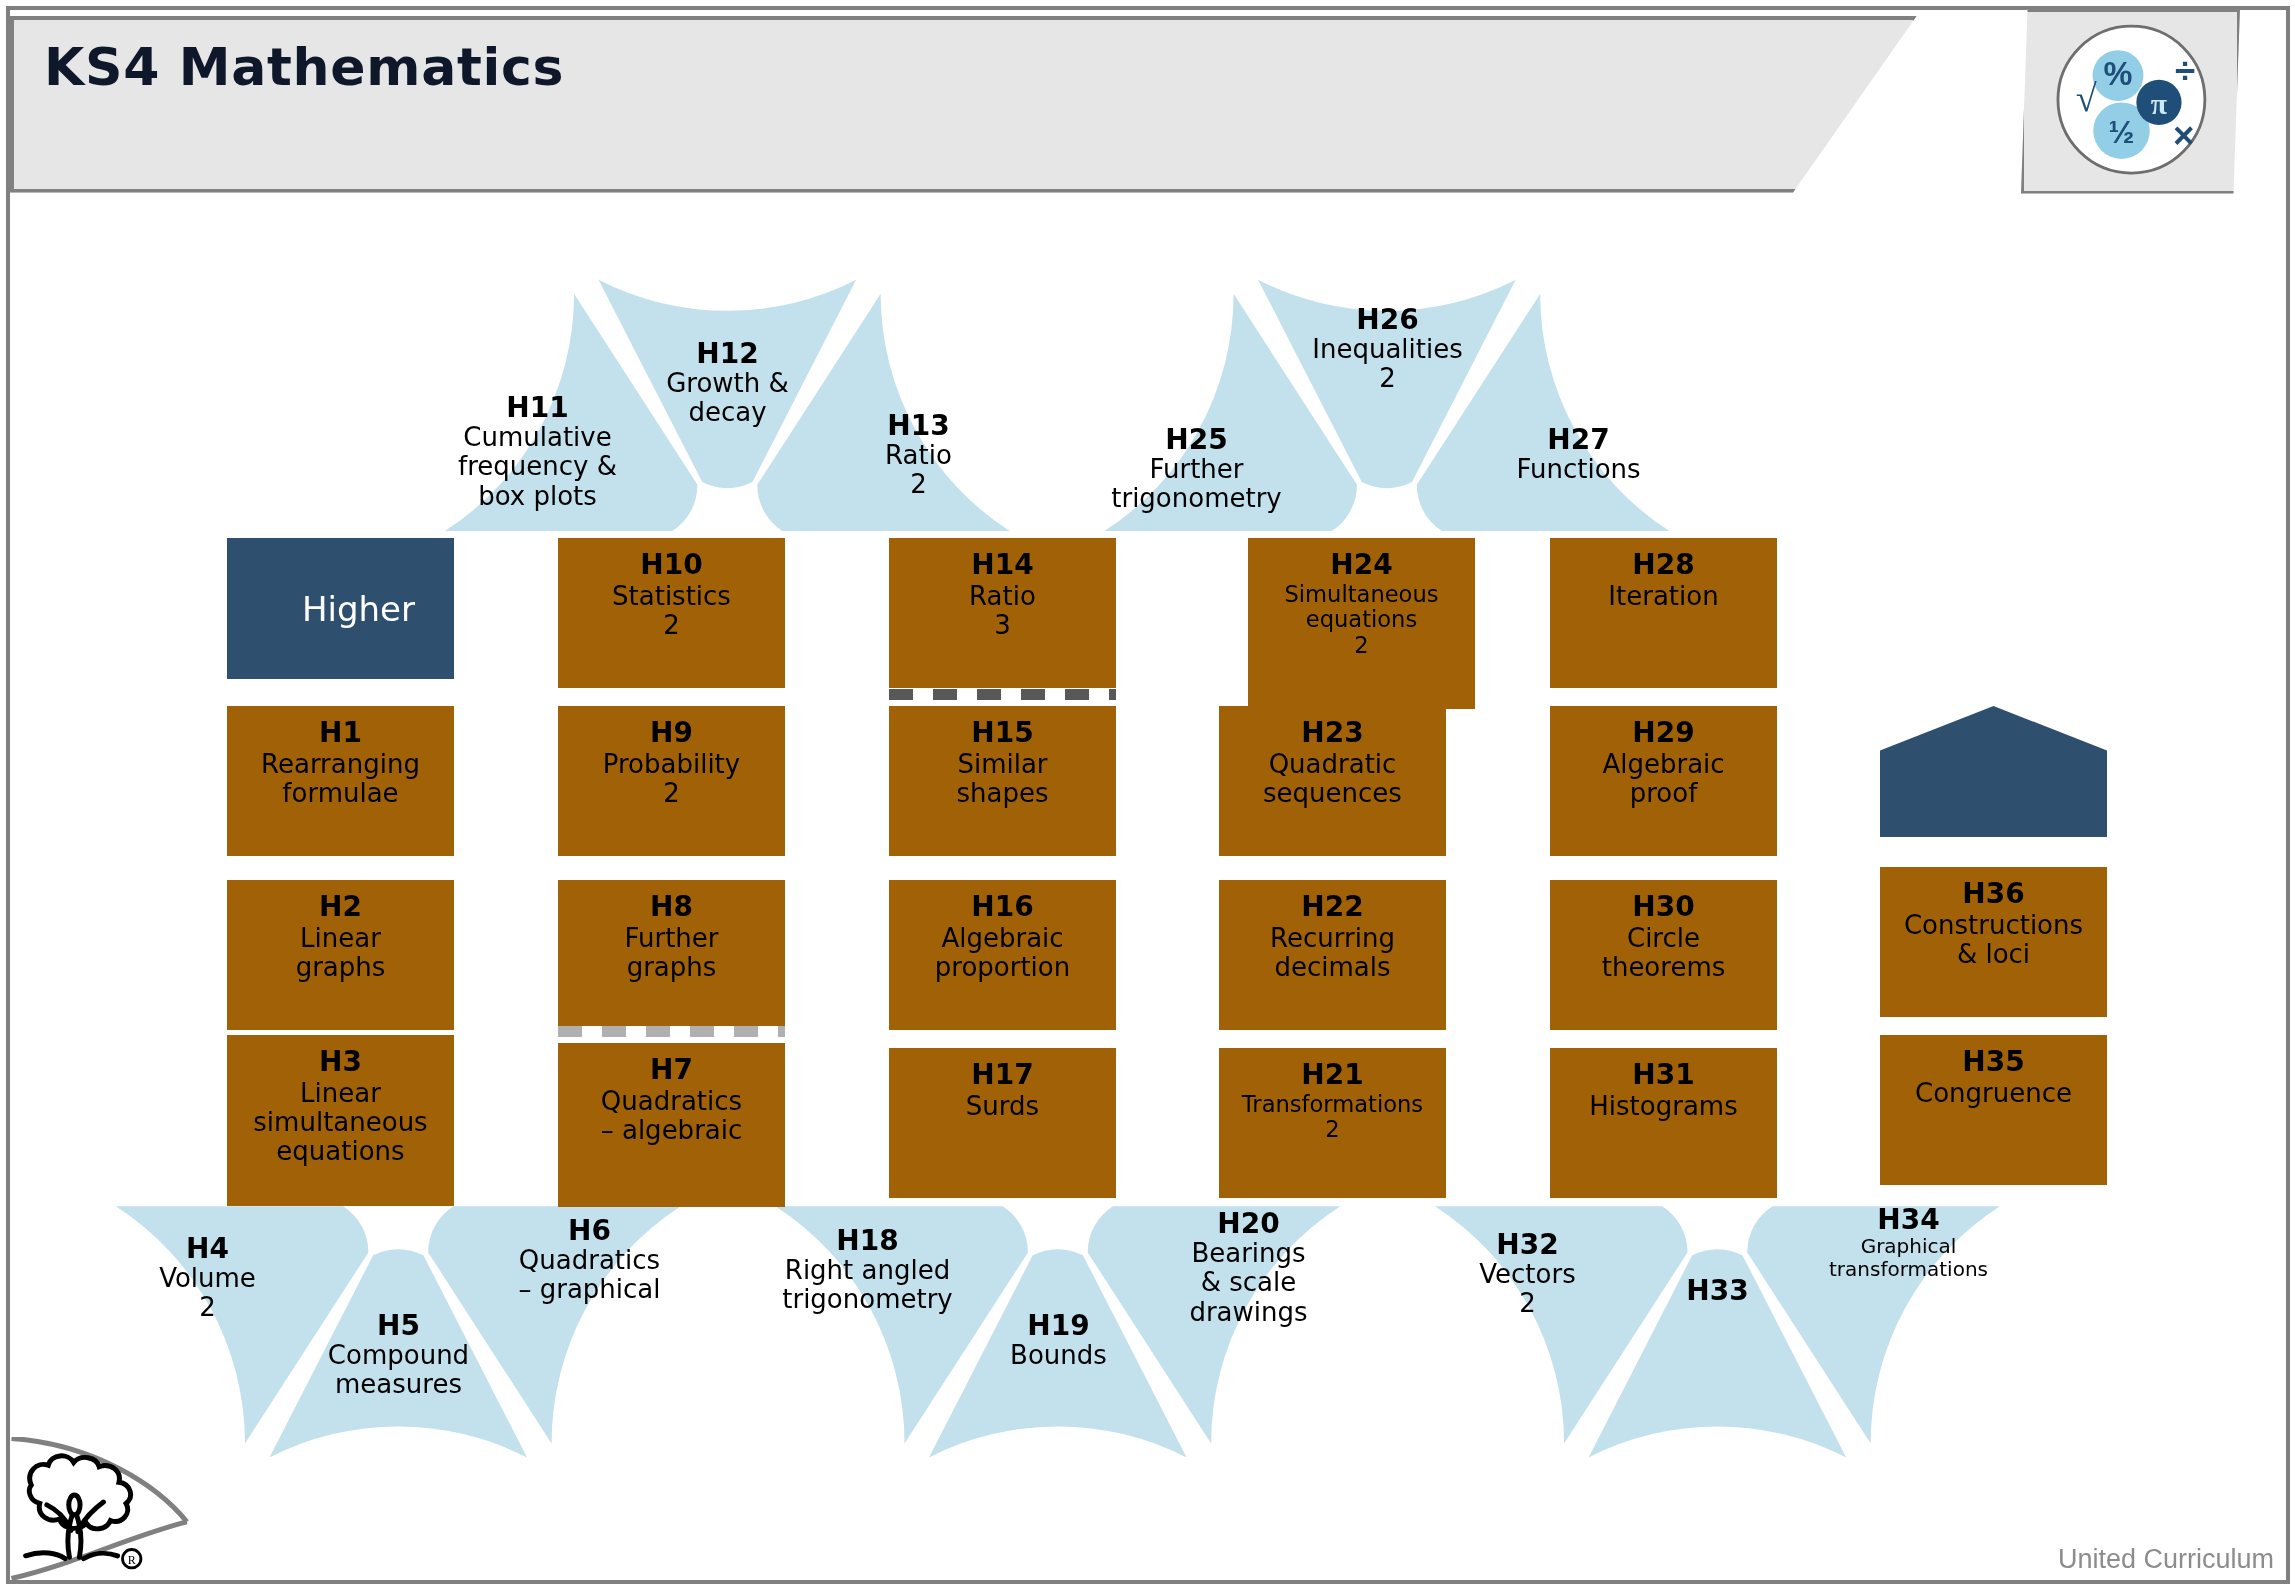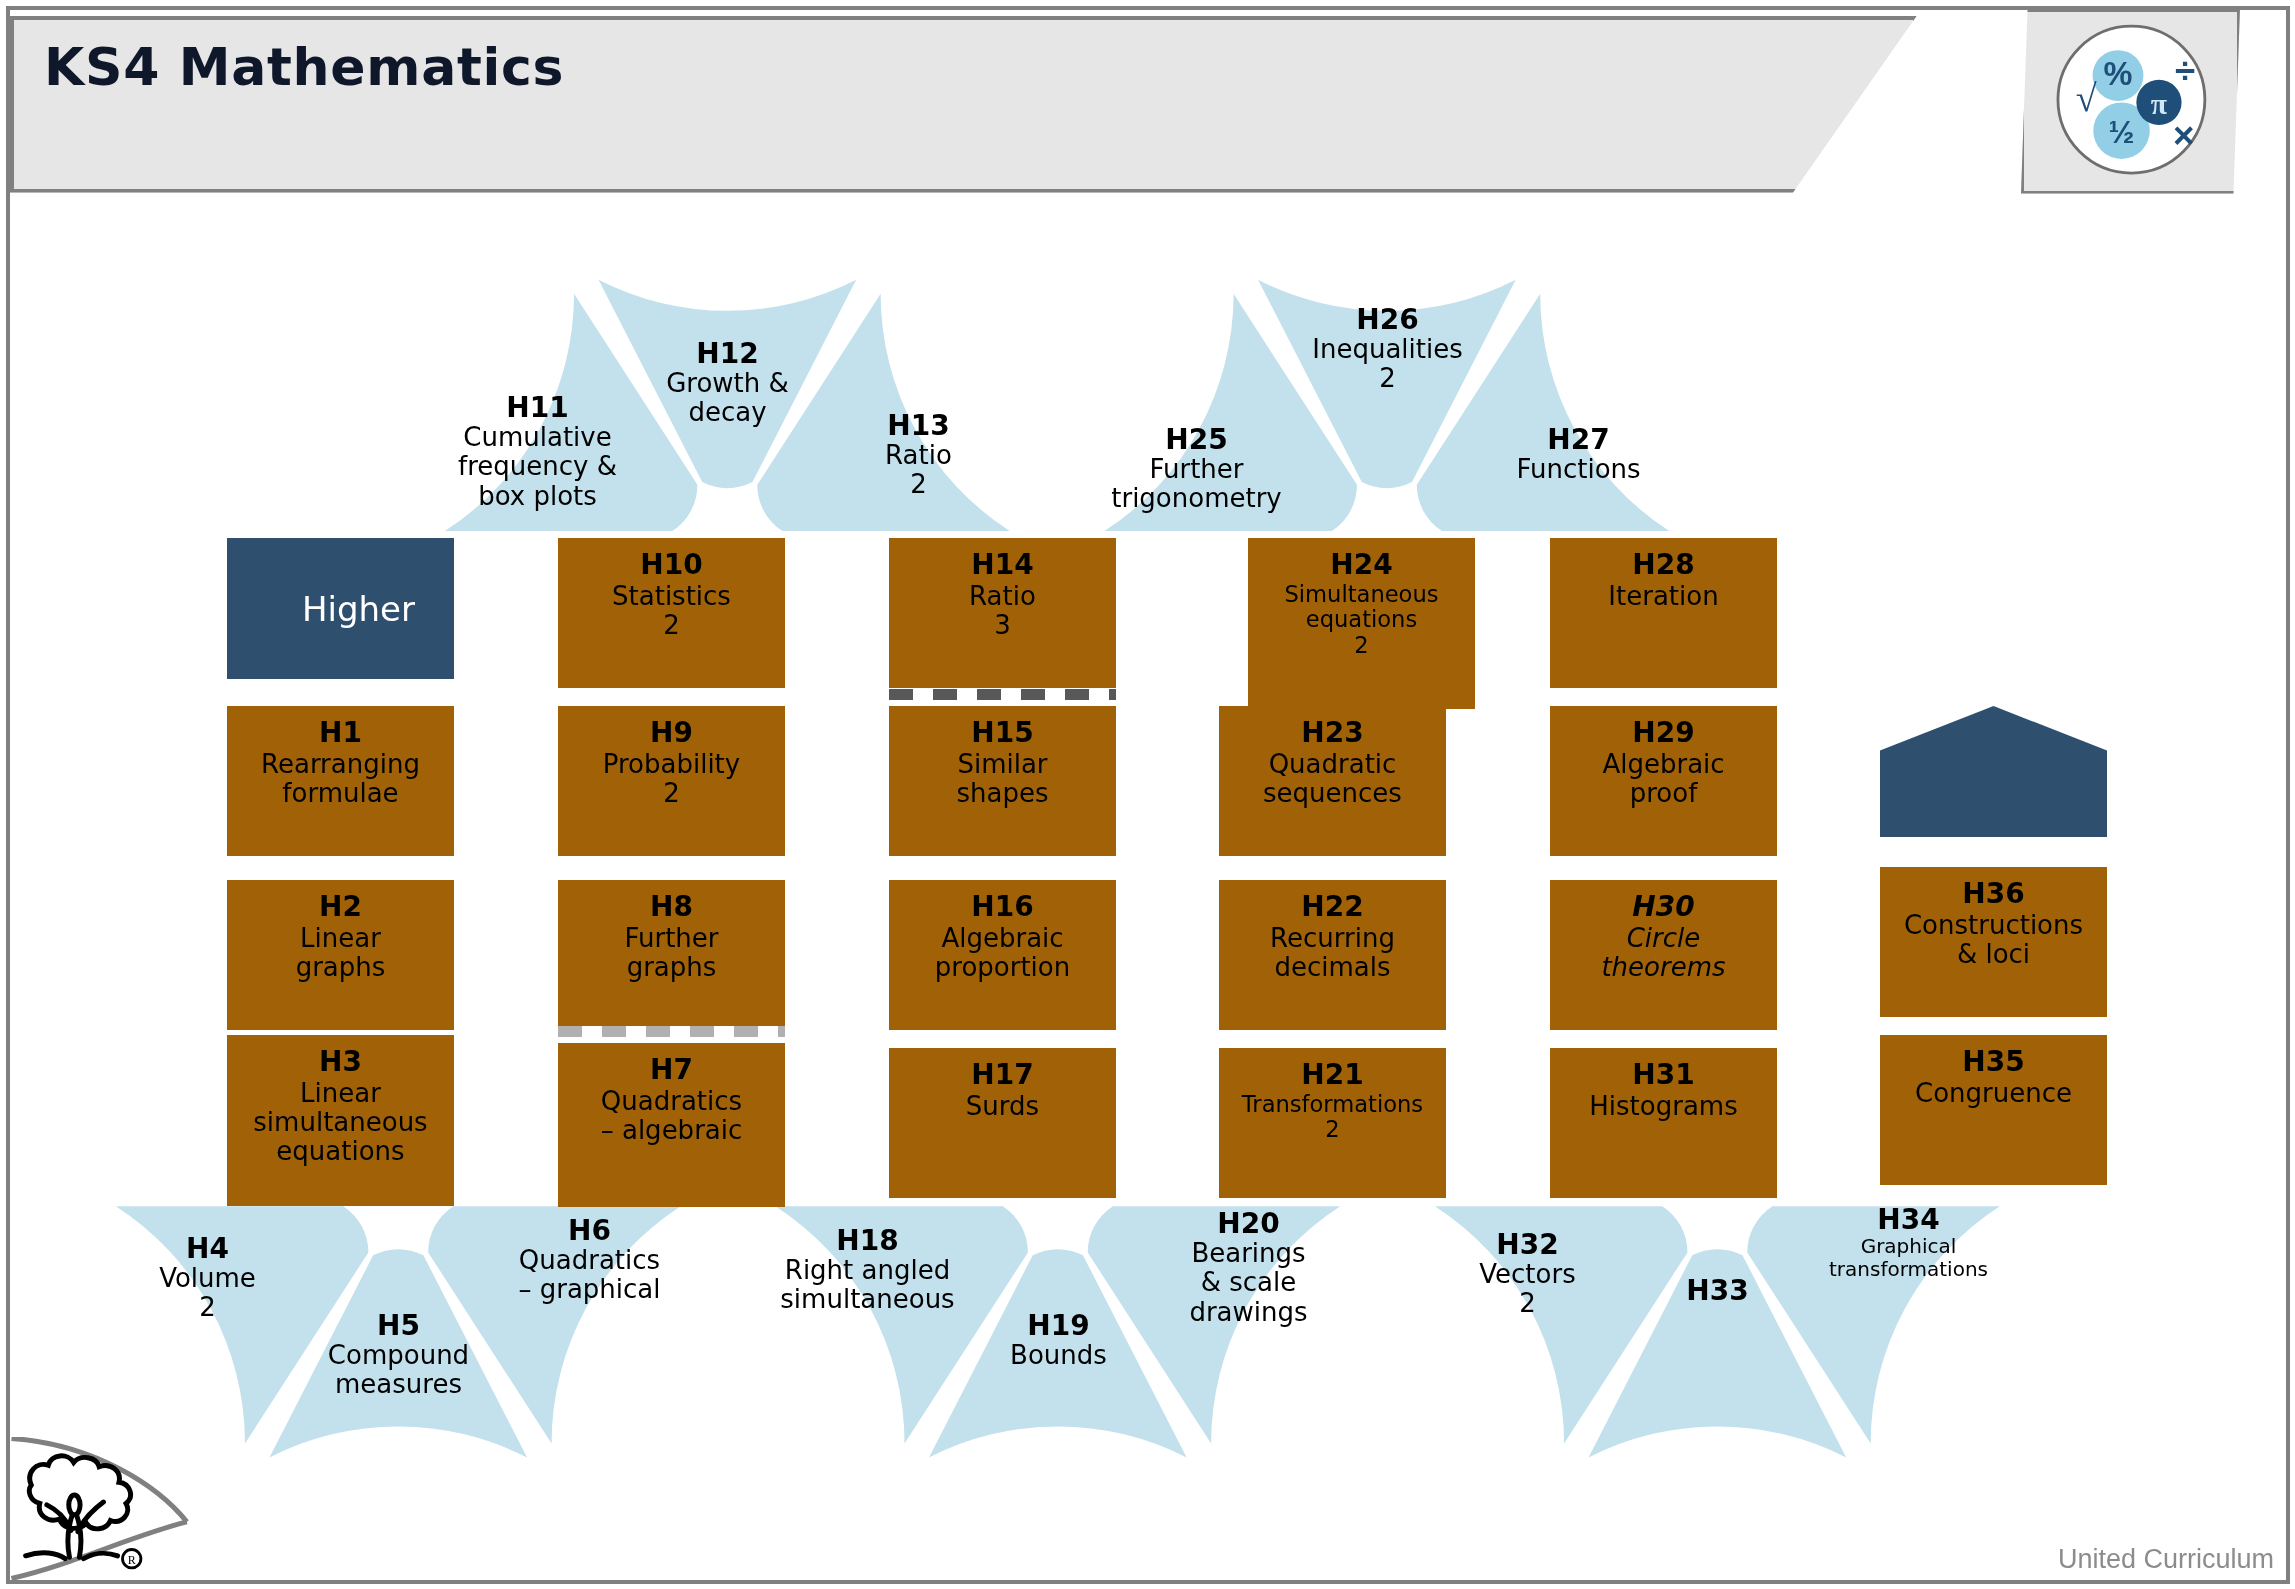--- a/index.html
+++ b/index.html
@@ -145,21 +145,21 @@
 measures</span>
     </div>
     <div class="arch-label" style="left: 448px; top: 1215px; width: 283px;">
       <span class="code">H6</span>
       <span class="name">Quadratics
 – graphical</span>
     </div>
     <div class="arch-label" style="left: 726px; top: 1225px; width: 283px;">
       <span class="code">H18</span>
       <span class="name">Right angled
-simultaneous</span>
+trigonometry</span>
     </div>
     <div class="arch-label" style="left: 917px; top: 1310px; width: 283px;">
       <span class="code">H19</span>
       <span class="name">Bounds</span>
     </div>
     <div class="arch-label" style="left: 1107px; top: 1208px; width: 283px;">
       <span class="code">H20</span>
       <span class="name">Bearings
 &amp; scale
 drawings</span>
@@ -260,21 +260,21 @@
     </div>
     <div class="blk" style="left: 1550px; top: 538px; height: 150px;">
       <div class="code">H28</div>
       <div class="name">Iteration</div>
     </div>
     <div class="blk" style="left: 1550px; top: 706px; height: 150px;">
       <div class="code">H29</div>
       <div class="name">Algebraic
 proof</div>
     </div>
-    <div class="blk" style="left: 1550px; top: 880px; height: 150px; font-style: italic;">
+    <div class="blk" style="left: 1550px; top: 880px; height: 150px;">
       <div class="code">H30</div>
       <div class="name">Circle
 theorems</div>
     </div>
     <div class="blk" style="left: 1550px; top: 1048px; height: 150px;">
       <div class="code">H31</div>
       <div class="name">Histograms</div>
     </div>
     <div id="end-cap" style="left: 1880px; top: 706px;"></div>
     <div class="blk" style="left: 1880px; top: 867px; height: 150px;">

